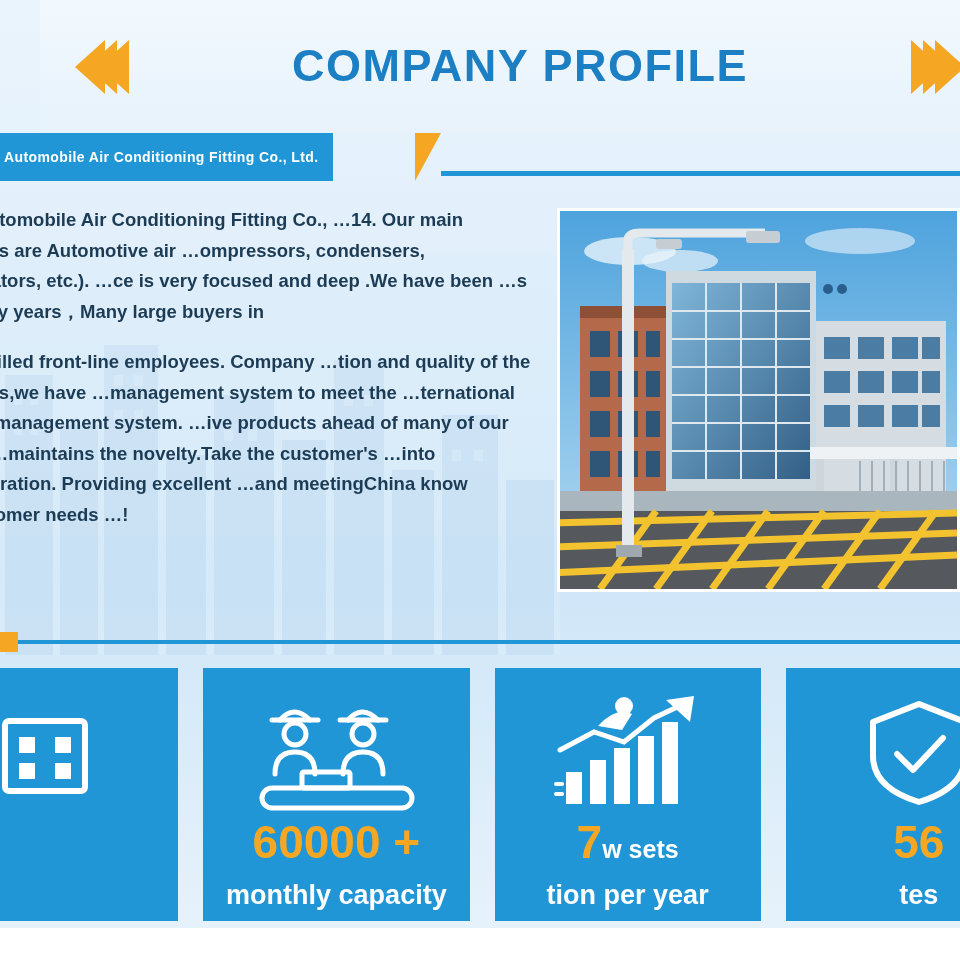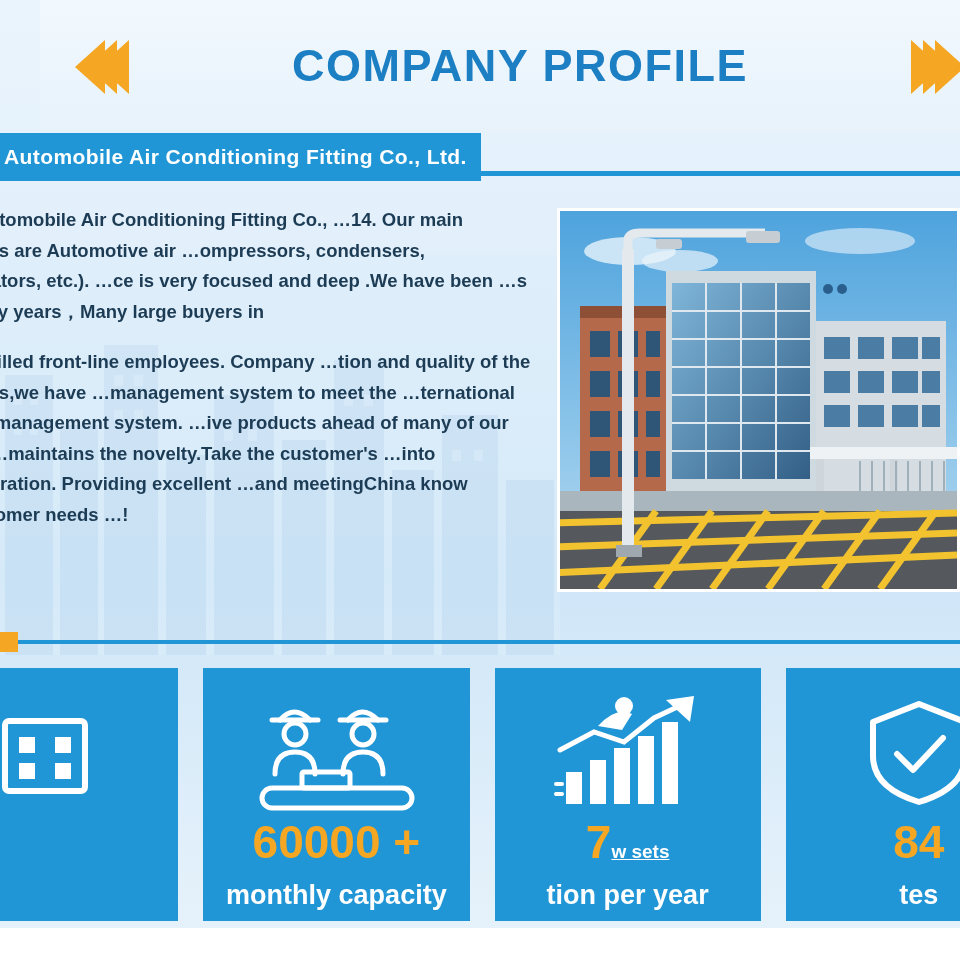--- a/index.html
+++ b/index.html
@@ -75,21 +75,21 @@
     top: 133px;
     height: 48px;
     background: #2196d6;
     display: flex;
     align-items: center;
     padding: 0 14px 0 30px;
     z-index: 4;
   }
   .ribbon-text {
     color: #ffffff;
-    font-size: 21px;
+    font-size: 14px;
     font-weight: bold;
     letter-spacing: 0.4px;
     white-space: nowrap;
   }
   .ribbon-tail {
     position: absolute;
     left: 415px;
     top: 133px;
     width: 0; height: 0;
     border-top: 48px solid #f5a623;
@@ -186,24 +186,23 @@
   }
   .stat-value {
     font-size: 46px;
     font-weight: bold;
     color: #f5a623;
     line-height: 1.05;
     text-align: center;
     white-space: nowrap;
   }
   .stat-value .unit {
-    font-size: 19px;
+    font-size: 25px;
     color: #ffffff;
     font-weight: bold;
-    text-decoration: underline;
   }
   .stat-label {
     font-size: 27px;
     font-weight: bold;
     color: #ffffff;
     text-align: center;
     line-height: 1.15;
     margin-top: 14px;
     white-space: nowrap;
   }
@@ -458,20 +457,20 @@
 
     <div class="stat-card">
       <div class="stat-icon">
         <svg width="140" height="120" viewBox="0 0 140 120">
           <g fill="none" stroke="#ffffff" stroke-width="6" stroke-linecap="round" stroke-linejoin="round">
             <path d="M70 12 L116 30 v34 q0 32 -46 46 q-46 -14 -46 -46 V30 Z"></path>
             <path d="M48 62 L64 78 L94 46"></path>
           </g>
         </svg>
       </div>
-      <div class="stat-value">84</div>
+      <div class="stat-value">56</div>
       <div class="stat-label">tes</div>
     </div>
 
   </div>
 
   <div class="bottom-strip"></div>
 </div>
 
 </body></html>

